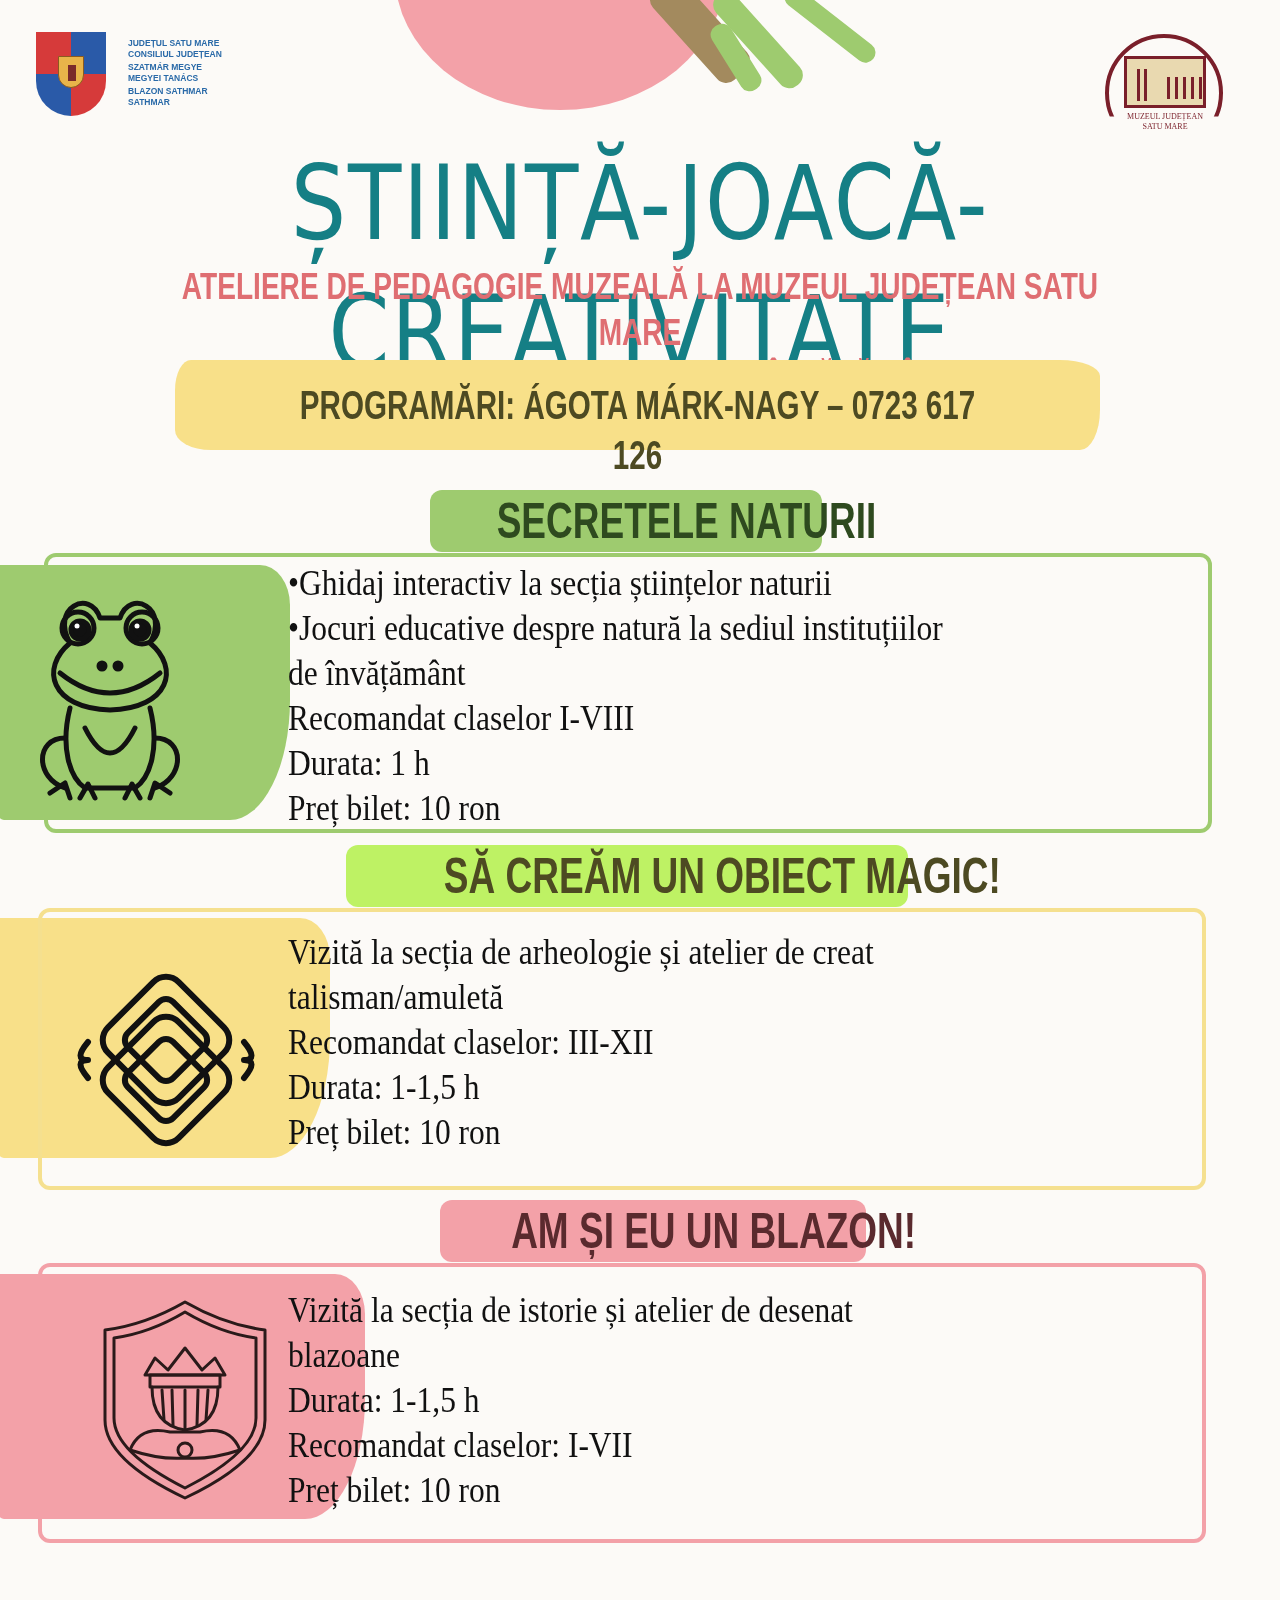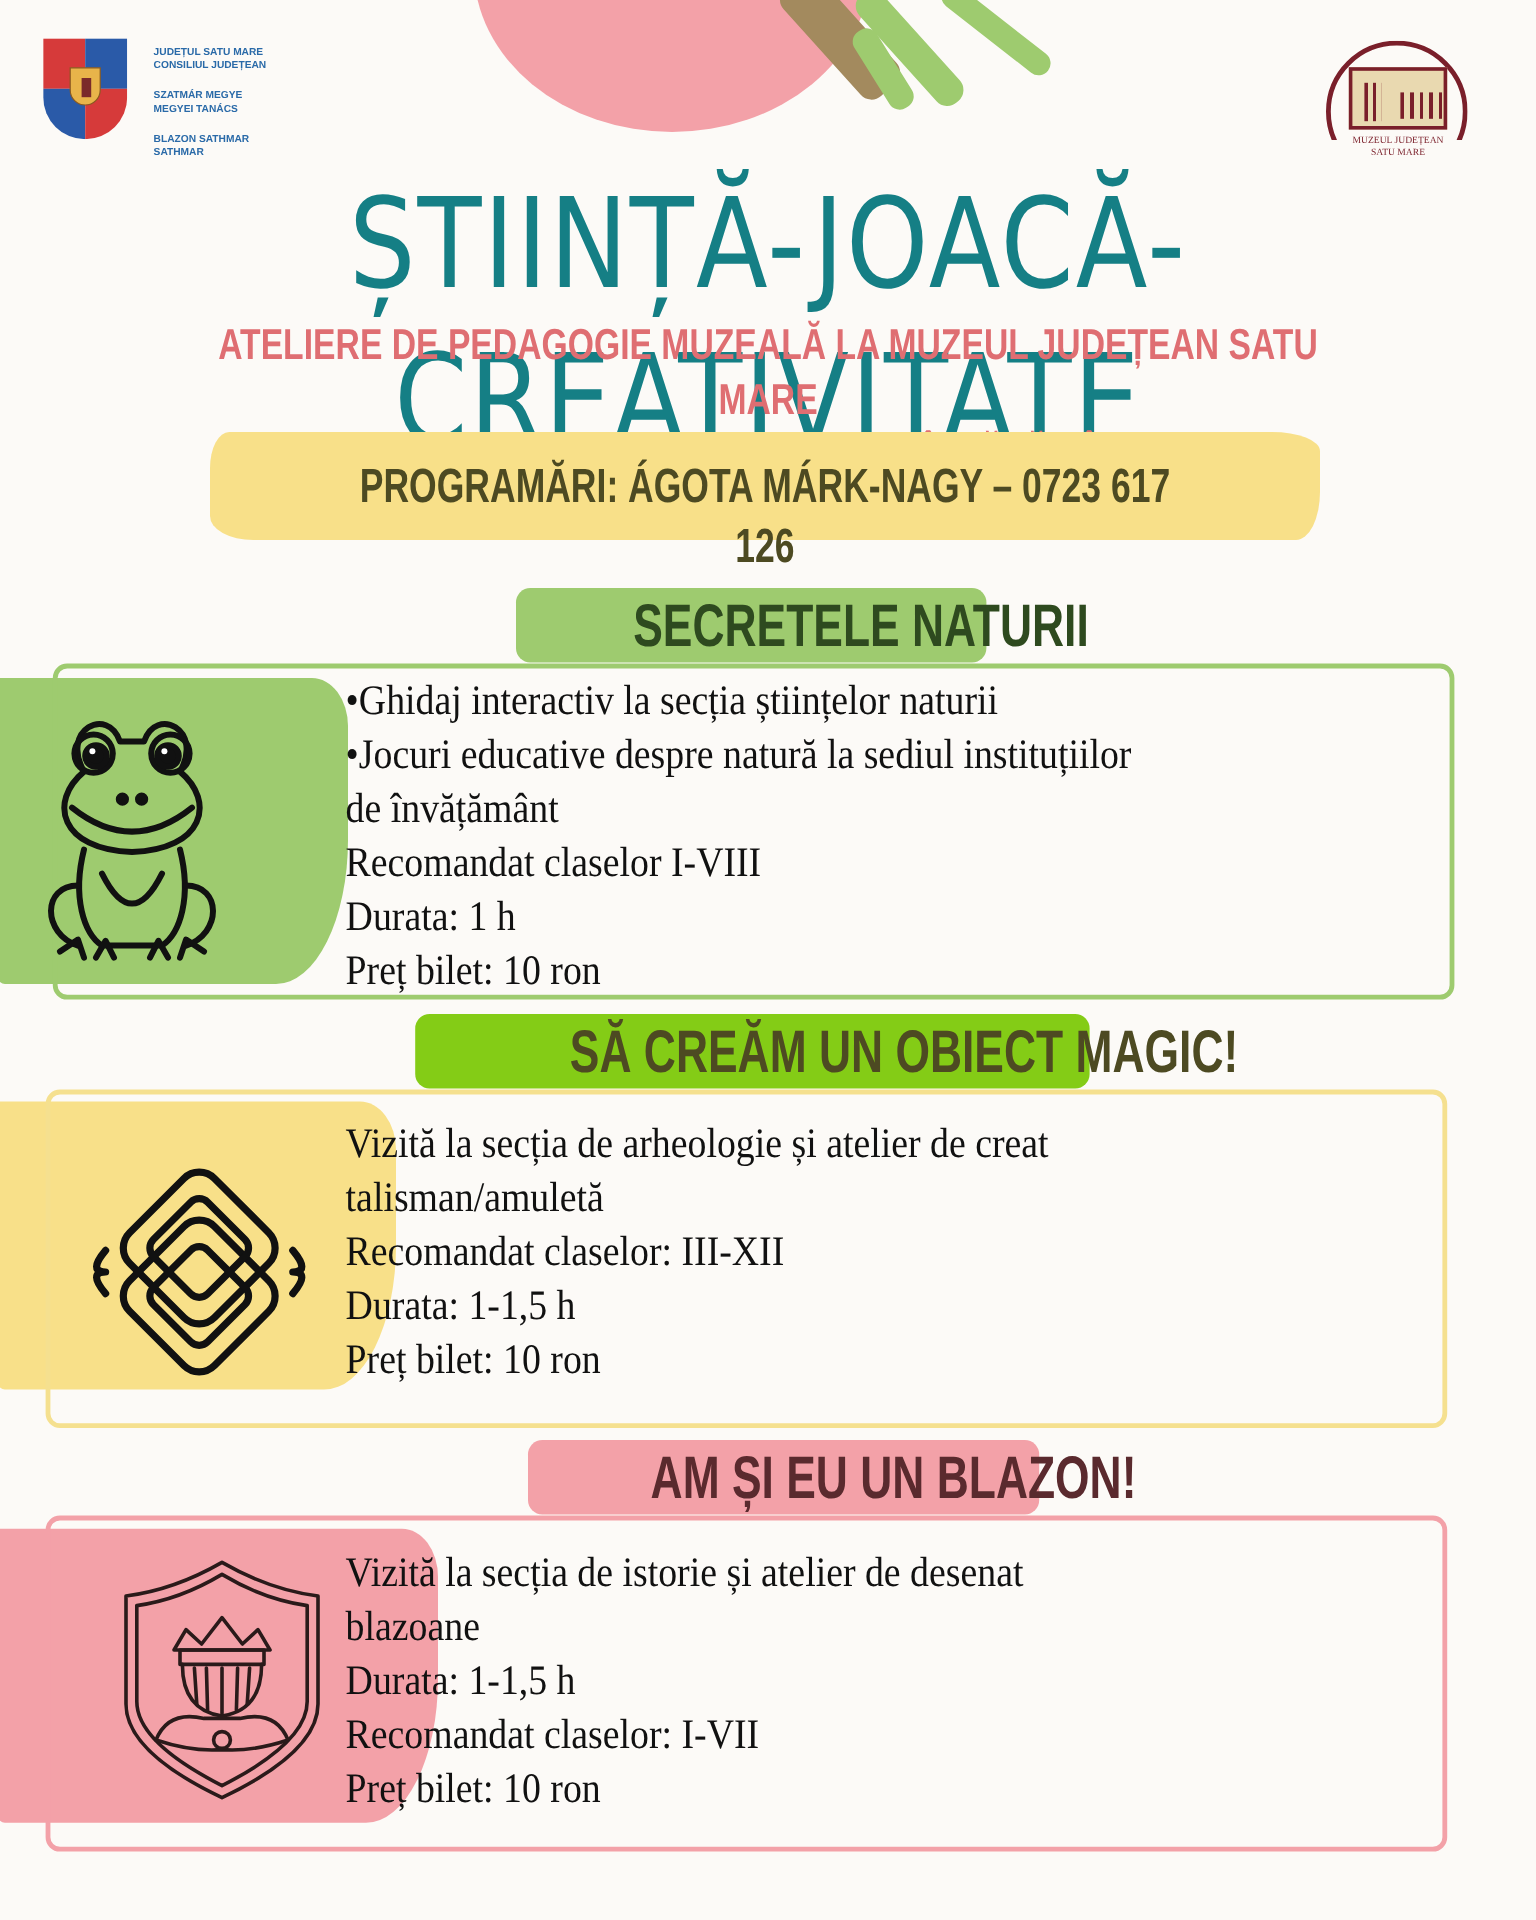--- a/index.html
+++ b/index.html
@@ -19,56 +19,56 @@
   .county-logo { left: 36px; top: 32px; width: 190px; height: 86px; display: flex; gap: 22px; align-items: flex-start; }
   .county-shield { width: 70px; height: 84px; position: relative; border-radius: 0 0 35px 35px; overflow: hidden; }
   .q { position: absolute; width: 50%; height: 50%; }
   .q.tl { left:0; top:0; background:#d63a3a; }
   .q.tr { right:0; top:0; background:#2a5aa8; }
   .q.bl { left:0; bottom:0; background:#2a5aa8; }
   .q.br { right:0; bottom:0; background:#d63a3a; }
   .county-center { position:absolute; left:22px; top:24px; width:26px; height:32px; background:#e8b44a; border-radius:0 0 13px 13px; border:1px solid #8a5a20; }
   .county-tower { position:absolute; left:9px; top:8px; width:8px; height:16px; background:#7a2a2a; }
   .county-text { font-family: "Liberation Sans", sans-serif; font-size: 8.5px; line-height: 10.5px; color: #2a6aa8; font-weight: bold; padding-top: 6px; }
-  .county-text div:nth-child(3), .county-text div:nth-child(5) { margin-top: 15px; }
+  .county-text div:nth-child(3), .county-text div:nth-child(5) { margin-top: 3px; }
 
   
   .museum-logo { left: 1100px; top: 34px; width: 130px; height: 106px; }
   .museum-arc { position:absolute; left: 5px; top: 0; width: 118px; height: 118px; border: 4px solid #7a1f2a; border-radius: 50%; clip-path: inset(0 0 30% 0); }
   .museum-building { position:absolute; left: 24px; top: 22px; width: 82px; height: 52px; background:#e9d9b0; border: 3px solid #7a1f2a; }
   .museum-building::before { content:""; position:absolute; left: 10px; top: 10px; width: 14px; height: 32px; background: repeating-linear-gradient(90deg,#7a1f2a 0 3px,transparent 3px 7px); }
   .museum-building::after { content:""; position:absolute; left: 40px; top: 18px; width: 36px; height: 22px; background: repeating-linear-gradient(90deg,#7a1f2a 0 3px,transparent 3px 8px); }
   .museum-name { position:absolute; left: 0; top: 78px; width: 130px; text-align:center; font-size: 8px; line-height: 10px; color: #7a1f2a; }
 
   
   .title { left: 0; top: 138px; width: 1280px; text-align: center; font-family: "DejaVu Sans", sans-serif; font-size: 104px; line-height: 130px; color: #157f85; letter-spacing: 2px; transform: scaleX(0.84); transform-origin: center; font-weight: normal; }
   .subtitle { left: 0; top: 264px; width: 1280px; text-align: center; font-family: "Liberation Sans", sans-serif; font-weight: bold; font-size: 36px; line-height: 46px; color: #df6e72; transform: scaleX(0.78); transform-origin: center; }
 
   
   .contact-brush { left: 175px; top: 360px; width: 925px; height: 90px; background: #f8e089; border-radius: 16px 40px 20px 36px / 30px 16px 40px 20px; }
   .contact-text { left: 175px; top: 380px; width: 925px; text-align: center; font-family: "Liberation Sans", sans-serif; font-weight: bold; font-size: 40px; line-height: 50px; color: #4d4a22; transform: scaleX(0.74); transform-origin: center; }
 
   
   .box { position: absolute; border-radius: 12px; background: transparent; }
-  .badge { position: absolute; border-radius: 12px; text-align: right; font-family: "Liberation Sans", sans-serif; font-weight: bold; padding-left: 31px; }
+  .badge { position: absolute; border-radius: 12px; text-align: right; font-family: "Liberation Sans", sans-serif; font-weight: bold; }
   .badge span { display: inline-block; transform: scaleX(0.74); transform-origin: center; white-space: nowrap; }
   .splash { position: absolute; border-radius: 8px 30px 60px 14px / 12px 40px 120px 40px; }
   .content { position: absolute; font-family: "Liberation Serif", serif; color: #111; font-size: 35px; line-height: 45px; }
   .content div { transform: scaleX(0.9); transform-origin: center; white-space: nowrap; }
 
   
   .s1-splash { left: -10px; top: 565px; width: 300px; height: 255px; background: #9ecb6f; }
   .s1-box { left: 44px; top: 553px; width: 1168px; height: 280px; border: 4px solid #9ecb6f; }
   .s1-badge { left: 430px; top: 490px; width: 392px; height: 62px; background: #9ecb6f; color: #2e4a1f; font-size: 50px; line-height: 62px; }
   .s1-content { left: 240px; top: 561px; width: 960px; }
 
   
   .s2-splash { left: -10px; top: 918px; width: 340px; height: 240px; background: #f8e089; }
   .s2-box { left: 38px; top: 908px; width: 1168px; height: 282px; border: 4px solid #f5e08f; }
-  .s2-badge { left: 346px; top: 845px; width: 562px; height: 62px; background: #84cc16; color: #4d4a22; font-size: 50px; line-height: 62px; }
+  .s2-badge { left: 346px; top: 845px; width: 562px; height: 62px; background: #bef264; color: #4d4a22; font-size: 50px; line-height: 62px; }
   .s2-content { left: 240px; top: 930px; width: 960px; }
 
   
   .s3-splash { left: -10px; top: 1274px; width: 375px; height: 245px; background: #f3a1a8; }
   .s3-box { left: 38px; top: 1263px; width: 1168px; height: 280px; border: 4px solid #f3a1a8; }
   .s3-badge { left: 412px; top: 1200px; width: 426px; height: 62px; background: #f3a1a8; color: #5a2a2e; font-size: 50px; line-height: 62px; margin-left: 28px; }
   .s3-content { left: 240px; top: 1288px; width: 960px; }
 
   .icon-wrap { position: absolute; }
 </style>

